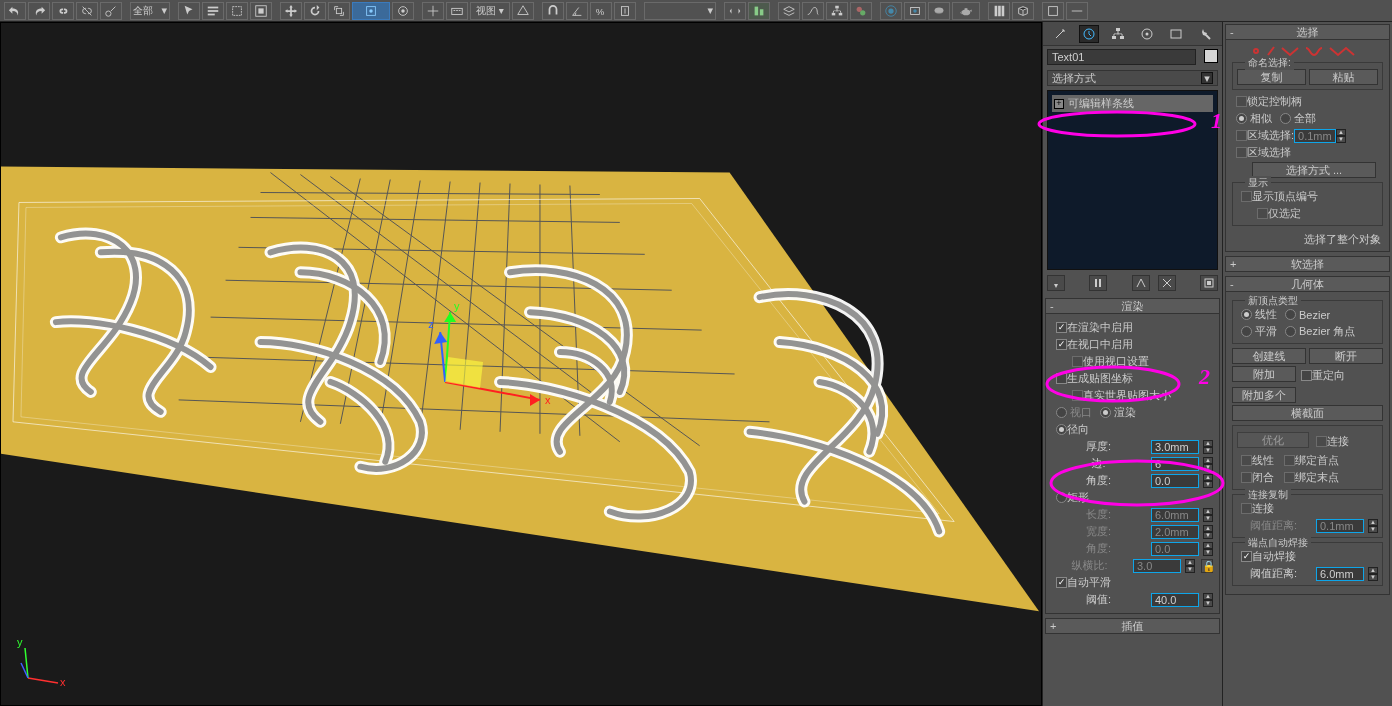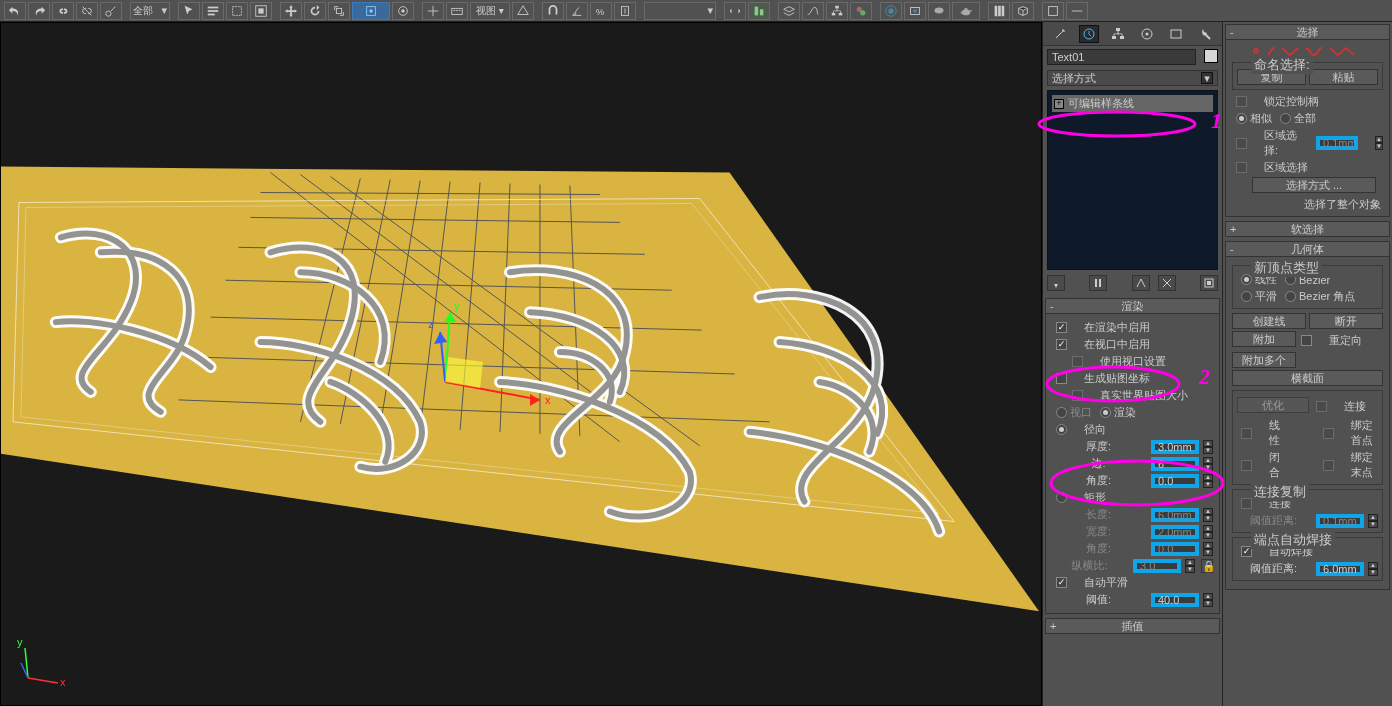--- a/index.html
+++ b/index.html
@@ -35,38 +35,38 @@
 .mod-item.sel{background:#666;color:#fff}
 .expander{width:10px;height:10px;background:#888;border:1px solid #000;display:flex;align-items:center;justify-content:center;color:#000;font-size:9px;line-height:1}
 .mod-tools{display:flex;align-items:center;justify-content:space-between;margin:2px 4px;height:18px}
 .mod-tools .t{width:18px;height:16px;border:1px solid #333;background:#4a4a4a;display:flex;align-items:center;justify-content:center}
 
 .rollouts{flex:1;overflow:hidden;padding:4px 2px 0 2px}
 .rollout{margin-bottom:4px}
 .rollout-hd{height:16px;background:#5a5a5a;border:1px solid #333;display:flex;align-items:center;justify-content:center;position:relative}
 .rollout-hd .pm{position:absolute;left:4px}
 .rollout-bd{background:#515151;border:1px solid #333;border-top:none;padding:4px 6px}
-.chk-row{display:flex;align-items:center;gap:17px;margin:2px 0;padding-left:4px}
+.chk-row{display:flex;align-items:center;gap:0;margin:2px 0;padding-left:4px}
 .chk{width:11px;height:11px;border:1px solid #888;background:#444;display:flex;align-items:center;justify-content:center;flex:0 0 auto}
 .chk.checked::after{content:"✓";font-size:9px;color:#fff;line-height:1}
 .chk.disabled{opacity:.5}
 .chk-row.disabled{color:#888}
 .radio{width:11px;height:11px;border-radius:50%;border:1px solid #888;background:#444;display:flex;align-items:center;justify-content:center;flex:0 0 auto}
 .radio.on::after{content:"";width:5px;height:5px;border-radius:50%;background:#ccc}
 .spn-row{display:flex;align-items:center;gap:4px;margin:2px 0;justify-content:flex-end}
 .spn-lbl{flex:1;text-align:center;padding-right:2px}
-.spn-input{width:48px;height:14px;background:#3a3a3a;border:4px solid #0ea5e9;padding:0 3px;color:#cfcfcf;display:flex;align-items:center}
+.spn-input{width:48px;height:14px;background:#3a3a3a;border:1px solid #0ea5e9;padding:0 3px;color:#cfcfcf;display:flex;align-items:center}
 .spn-input.disabled{color:#888}
 .spn-arrows{width:10px;display:flex;flex-direction:column}
 .spn-arrows div{height:7px;background:#4a4a4a;border:1px solid #222;font-size:6px;line-height:5px;text-align:center}
 .btn{height:16px;background:#5a5a5a;border:1px solid #333;display:flex;align-items:center;justify-content:center;padding:0 4px}
 .btn-row{display:flex;gap:3px;margin:2px 0}
 .btn-row .btn{flex:1}
 .group-box{border:1px solid #3a3a3a;margin:4px 0;padding:4px 4px 2px 4px;position:relative}
-.group-box>.gb-title{position:absolute;top:-7px;left:18px;background:#515151;padding:0 3px;font-size:13px}
+.group-box>.gb-title{position:absolute;top:-7px;left:12px;background:#515151;padding:0 3px;font-size:10px}
 .radio-pair{display:flex;gap:8px;margin:2px 0;padding-left:4px}
 .radio-pair .rp{display:flex;align-items:center;gap:3px}
 
 .annot{position:absolute;pointer-events:none}
 .annot svg{overflow:visible}
 .ann-txt{position:absolute;color:#ff00e6;font-size:22px;font-weight:700;font-style:italic;font-family:"Comic Sans MS",cursive}
 
 .sel-zigzag{height:14px;display:flex;align-items:center;justify-content:center}
 </style>
 </head>
@@ -681,20 +681,31 @@
             <div class="spn-arrows">
                 <div>▲</div>
                 <div>▼</div>
               </div>
           </div>
           <div class="chk-row disabled">
               <div class="chk disabled"></div>
               <span>区域选择</span>
             </div>
           <div class="btn" style="margin:2px 0 2px 20px;width:124px">选择方式 ...</div>
+          <div class="group-box">
+            <div class="gb-title">显示</div>
+            <div class="chk-row disabled">
+                <div class="chk disabled"></div>
+                <span>显示顶点编号</span>
+              </div>
+            <div class="chk-row disabled" style="padding-left:20px">
+                <div class="chk disabled"></div>
+                <span>仅选定</span>
+              </div>
+          </div>
           <div style="text-align:right;padding:2px 2px 0 0;color:#ccc">选择了整个对象</div>
         </div>
       </div>
 
       <div class="rollout" style="margin:2px">
         <div class="rollout-hd">
             <span class="pm">+</span>
             <span>软选择</span>
           </div>
       </div>

